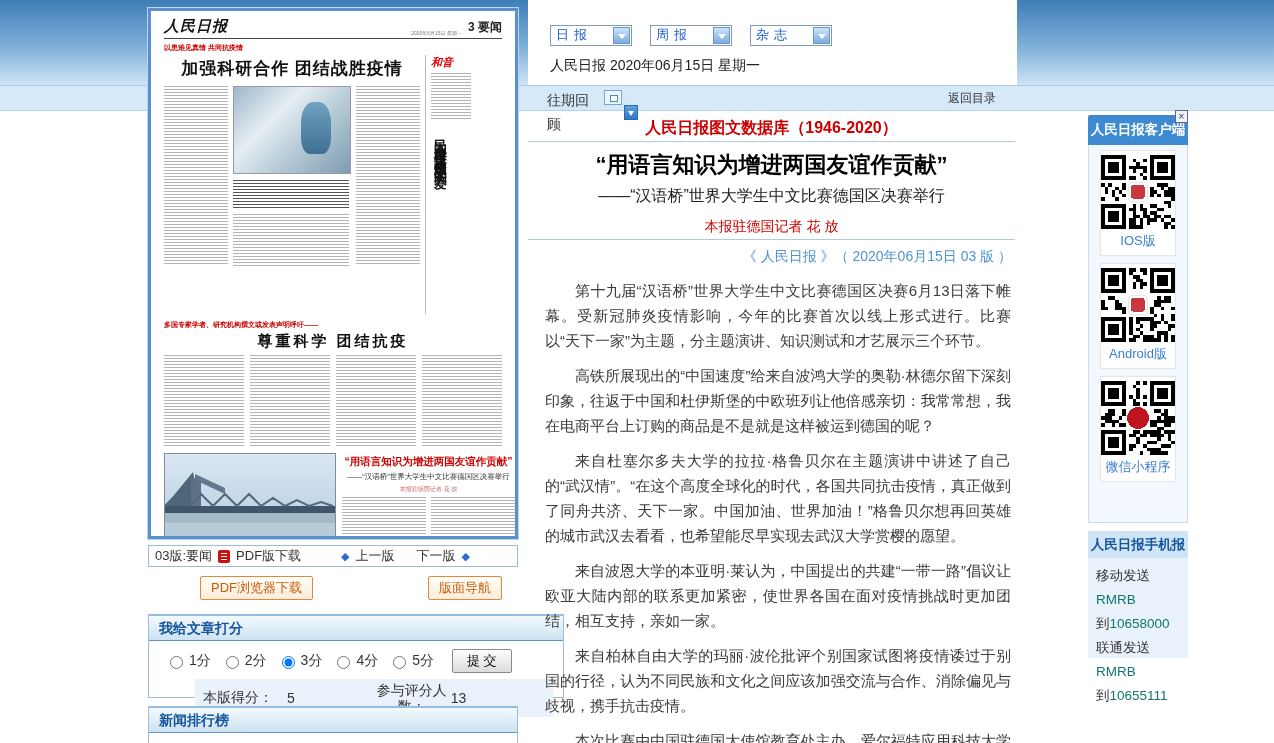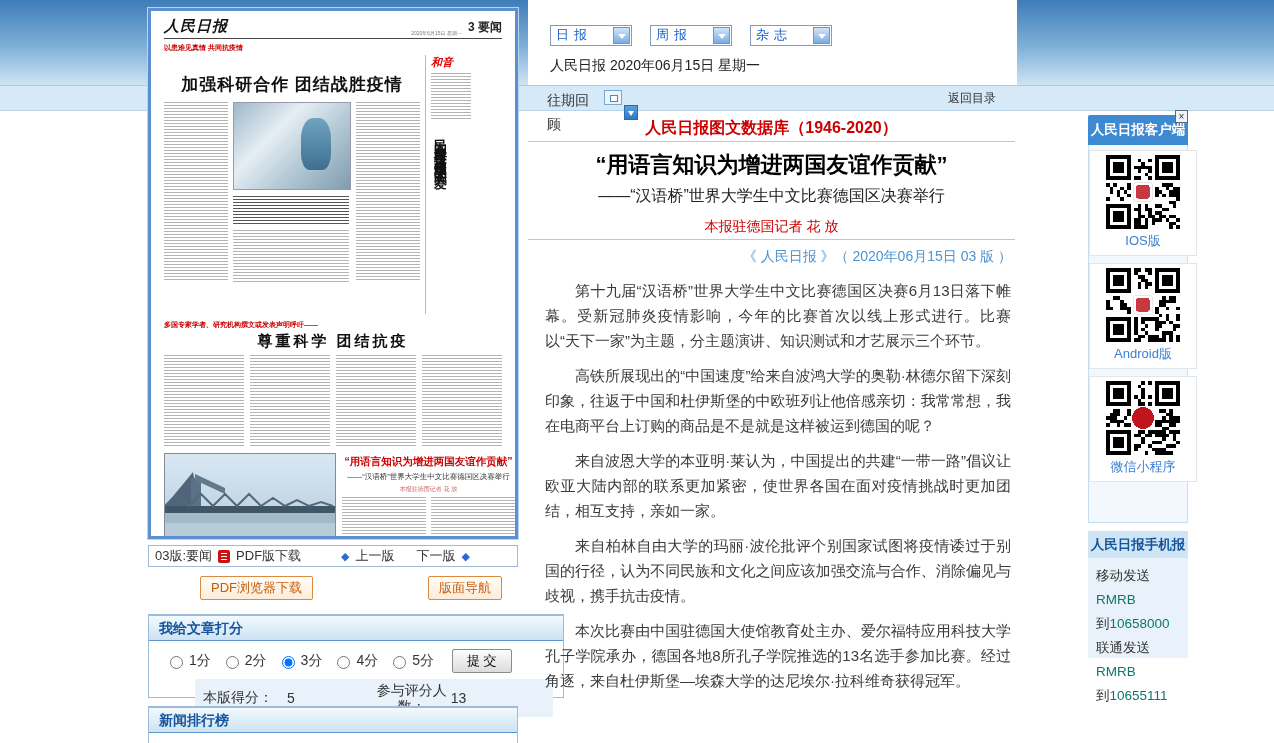--- a/index.html
+++ b/index.html
@@ -19,21 +19,21 @@
               padding:6px 13px;overflow:hidden;}
   .ft{background:repeating-linear-gradient(#9b9b9b 0 1px,transparent 1px 3px);opacity:.75;}
   .ftd{background:repeating-linear-gradient(#555 0 1px,transparent 1px 3px);}
   .np-mast{display:flex;justify-content:space-between;align-items:flex-end;
            border-bottom:1px solid #444;padding-bottom:2px;}
   .np-logo{font-family:"DejaVu Serif","Liberation Serif",serif;font-weight:bold;font-style:italic;
            font-size:15px;color:#111;letter-spacing:1px;}
   .np-date{font-size:5px;color:#777;}
   .np-pageno{font-size:12px;font-weight:bold;color:#222;margin-left:6px;}
   .np-kicker{color:#c00;font-size:7px;font-weight:bold;margin:4px 0 2px 0;}
-  .np-h1{font-size:17px;font-weight:bold;text-align:center;color:#111;letter-spacing:1px;margin:18px 0 6px 0;}
+  .np-h1{font-size:17px;font-weight:bold;text-align:center;color:#111;letter-spacing:1px;margin:2px 0 6px 0;}
   .np-main{display:flex;}
   .np-left{width:258px;border-right:1px solid #bbb;padding-right:5px;}
   .np-right{width:84px;padding-left:5px;}
   .np-cols{display:flex;gap:5px;}
   .photo-lab{width:116px;height:86px;background:
      linear-gradient(135deg,#9db8c9 0%,#e6eef4 35%,#b9cdd9 60%,#7e9cb0 100%);
      border:1px solid #99a;position:relative;}
   .photo-lab:before{content:"";position:absolute;left:58%;top:18%;width:26%;height:60%;
      background:linear-gradient(#6fa3c0,#3e6f92);border-radius:40% 40% 30% 30%;}
   .hy-badge{color:#d00;font-weight:bold;font-size:11px;font-style:italic;}
@@ -86,21 +86,21 @@
   .cal-arrow:before{content:"";position:absolute;left:3px;top:5px;border:3.5px solid transparent;border-top:5px solid #fff;}
   .art-p{font-size:15px;line-height:25px;color:#3a3a3a;text-align:justify;text-indent:2em;margin:0 0 10px 0;}
 
   
   .cli-head{left:1088px;top:115px;width:100px;height:30px;background:#3d8ad2;color:#fff;
             font-size:13.5px;font-weight:bold;text-align:center;line-height:30px;border-radius:2px 2px 0 0;}
   .cli-close{left:1175px;top:110px;width:13px;height:13px;background:#eef4fa;border:1px solid #667;
              color:#334;font-size:10px;line-height:11px;text-align:center;cursor:pointer;box-sizing:border-box;}
   .cli-body{left:1088px;top:145px;width:100px;height:378px;background:#f2f8fd;
             border:1px solid #c9ddf0;border-top:none;box-sizing:border-box;padding:5px 0 0 0;}
-  .qr-card{width:108px;margin:0 auto 7px auto;background:#fff;border:1px solid #e2e6ea;
+  .qr-card{width:76px;margin:0 auto 7px auto;background:#fff;border:1px solid #e2e6ea;
            box-sizing:border-box;text-align:center;padding:4px 0 5px 0;}
   .qr-card svg{width:74px;height:74px;display:block;margin:0 auto;}
   .qr-label{font-size:13px;color:#3a7fd0;margin-top:3px;}
   .sms-head{left:1088px;top:531px;width:100px;height:27px;background:#cfe4f4;color:#16559c;
             font-weight:bold;font-size:13.5px;line-height:27px;text-align:center;}
   .sms-body{left:1088px;top:558px;width:100px;height:100px;background:#e9f2fa;padding:6px 0 0 8px;
             box-sizing:border-box;font-size:13.5px;line-height:24px;color:#333;}
   .sms-body .code{color:#0f766e;}
 </style>
 </head>
@@ -256,20 +256,21 @@
   <div class="abs" style="left:528px;top:150px;width:487px;text-align:center;font-size:22px;font-weight:bold;color:#000;">“用语言知识为增进两国友谊作贡献”</div>
   <div class="abs" style="left:528px;top:186px;width:487px;text-align:center;font-size:16px;color:#222;">——“汉语桥”世界大学生中文比赛德国区决赛举行</div>
   <div class="abs" style="left:528px;top:218px;width:487px;text-align:center;font-size:14px;color:#cc0000;">本报驻德国记者 花 放</div>
 
   <div class="abs hr-line" style="left:528px;top:239px;width:487px;"></div>
   <div class="abs" style="left:528px;top:248px;width:484px;text-align:right;font-size:14px;color:#4f93d1;">《 人民日报 》（ 2020年06月15日   03 版 ）</div>
 
   <div class="abs" style="left:545px;top:278px;width:466px;">
     <p class="art-p">第十九届“汉语桥”世界大学生中文比赛德国区决赛6月13日落下帷幕。受新冠肺炎疫情影响，今年的比赛首次以线上形式进行。比赛以“天下一家”为主题，分主题演讲、知识测试和才艺展示三个环节。</p>
     <p class="art-p">高铁所展现出的“中国速度”给来自波鸿大学的奥勒·林德尔留下深刻印象，往返于中国和杜伊斯堡的中欧班列让他倍感亲切：我常常想，我在电商平台上订购的商品是不是就是这样被运到德国的呢？</p>
+    <p class="art-p">来自杜塞尔多夫大学的拉拉·格鲁贝尔在主题演讲中讲述了自己的“武汉情”。“在这个高度全球化的时代，各国共同抗击疫情，真正做到了同舟共济、天下一家。中国加油、世界加油！”格鲁贝尔想再回英雄的城市武汉去看看，也希望能尽早实现去武汉大学赏樱的愿望。</p>
     <p class="art-p">来自波恩大学的本亚明·莱认为，中国提出的共建“一带一路”倡议让欧亚大陆内部的联系更加紧密，使世界各国在面对疫情挑战时更加团结，相互支持，亲如一家。</p>
     <p class="art-p">来自柏林自由大学的玛丽·波伦批评个别国家试图将疫情诿过于别国的行径，认为不同民族和文化之间应该加强交流与合作、消除偏见与歧视，携手抗击疫情。</p>
     <p class="art-p">本次比赛由中国驻德国大使馆教育处主办、爱尔福特应用科技大学孔子学院承办，德国各地8所孔子学院推选的13名选手参加比赛。经过角逐，来自杜伊斯堡—埃森大学的达尼埃尔·拉科维奇获得冠军。</p>
   </div>
 
   <div class="abs cli-head">人民日报客户端</div>
   <div class="abs cli-close">×</div>
   <div class="abs cli-body">
     <div class="qr-card">
       <div class="qr">

